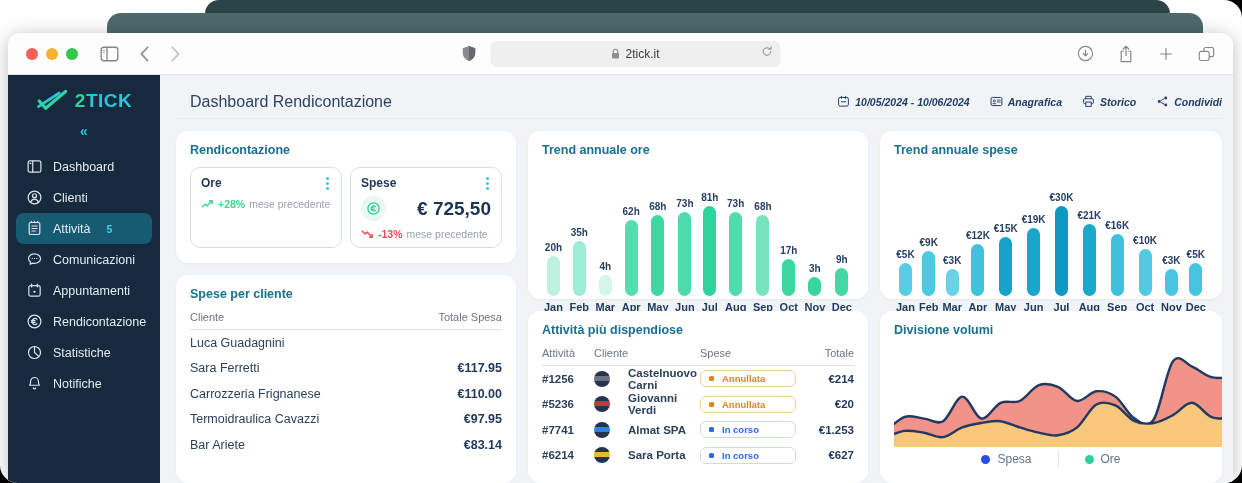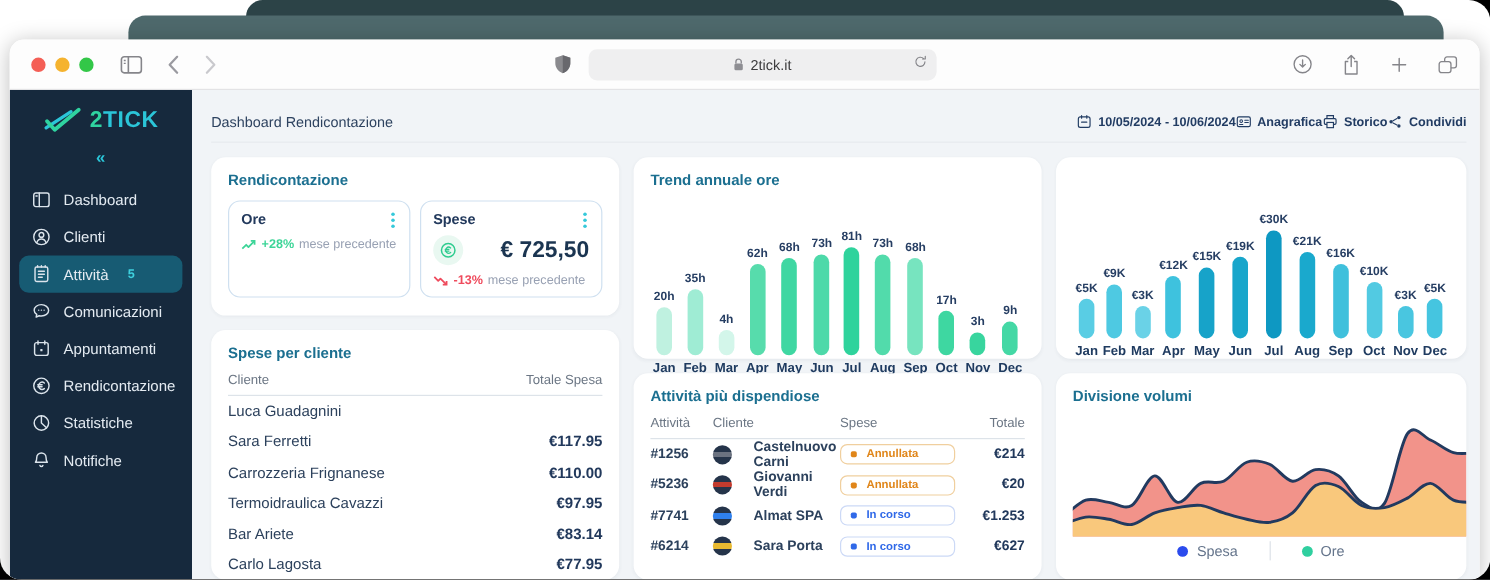--- a/index.html
+++ b/index.html
@@ -35,22 +35,22 @@
   .collapse{color:#2bc5d8;text-align:center;font-size:14px;font-weight:700;margin-bottom:12px;cursor:pointer;}
   .nav{display:flex;flex-direction:column;gap:0;padding:0 8px;}
   .nav-item{display:flex;align-items:center;gap:10px;height:31px;padding:0 10px;border-radius:8px;font-size:12.5px;font-weight:500;color:#e4ebf2;cursor:pointer;}
   .nav-item.active{background:#175b73;}
   .nav-icon{width:17px;height:17px;flex:none;color:#dbe4ec;}
   .nav-icon svg{width:17px;height:17px;display:block;}
   .nav-badge{margin-left:6px;color:#3ecfdd;font-size:10.5px;font-weight:700;}
 
   .main{flex:1;background:#f1f4f7;overflow:hidden;padding:10px 11px 0 16px;display:flex;flex-direction:column;}
   .main-header{display:flex;align-items:center;height:34px;border-bottom:1px solid #e6eaee;flex:none;}
-  .page-title{font-size:12px;color:#2e4360;font-weight:500;}
-  .header-actions{margin-left:auto;display:flex;align-items:center;color:#223c63;}
+  .page-title{font-size:16px;color:#2e4360;font-weight:500;margin-left:14px;}
+  .header-actions{margin-left:auto;display:flex;align-items:center;gap:20px;color:#223c63;font-style:italic;}
   .h-act{display:flex;align-items:center;gap:5px;font-size:10.5px;font-weight:600;cursor:pointer;}
   .h-act svg{width:13px;height:13px;display:block;}
 
   .grid{display:flex;gap:12px;padding-top:12px;flex:1;min-height:0;}
   .col{display:flex;flex-direction:column;gap:12px;min-height:0;}
   .col1{width:340px;flex:none;} .col2{width:340px;flex:none;} .col3{flex:1;}
   .card{background:#fff;border-radius:12px;box-shadow:0 1px 3px rgba(30,50,80,.05);padding:12px 14px;}
   .card-title{font-size:12.5px;font-weight:700;color:#1b6f90;}
 
   
@@ -404,24 +404,20 @@
                     <span class="val">€110.00</span>
                   </div>
                   <div class="s-row">
                     <span class="name">Termoidraulica Cavazzi</span>
                     <span class="val">€97.95</span>
                   </div>
                   <div class="s-row">
                     <span class="name">Bar Ariete</span>
                     <span class="val">€83.14</span>
                   </div>
-                  <div class="s-row">
-                    <span class="name">Carlo Lagosta</span>
-                    <span class="val">€77.95</span>
-                  </div>
                 </div>
             </div>
           </div>
 
           <div class="col col2">
             <div class="card chart-card">
               <div class="card-title">Trend annuale ore</div>
               <div class="bars" id="ore-bars">
                   <div class="bar-col">
                     <span class="bar-value">20h</span>
@@ -541,20 +537,21 @@
                       <span>In corso</span>
                     </span>
                     <span class="a-total right">€627</span>
                   </div>
                 </div>
             </div>
           </div>
 
           <div class="col col3">
             <div class="card chart-card">
+              <div class="card-title">Trend annuale spese</div>
               <div class="bars" id="spese-bars">
                   <div class="bar-col">
                     <span class="bar-value">€5K</span>
                     <div class="bar-pill" style="height: 33px; background: rgb(89, 205, 228);"></div>
                     <span class="bar-month">Jan</span>
                   </div>
                   <div class="bar-col">
                     <span class="bar-value">€9K</span>
                     <div class="bar-pill" style="height: 45px; background: rgb(78, 201, 226);"></div>
                     <span class="bar-month">Feb</span>

